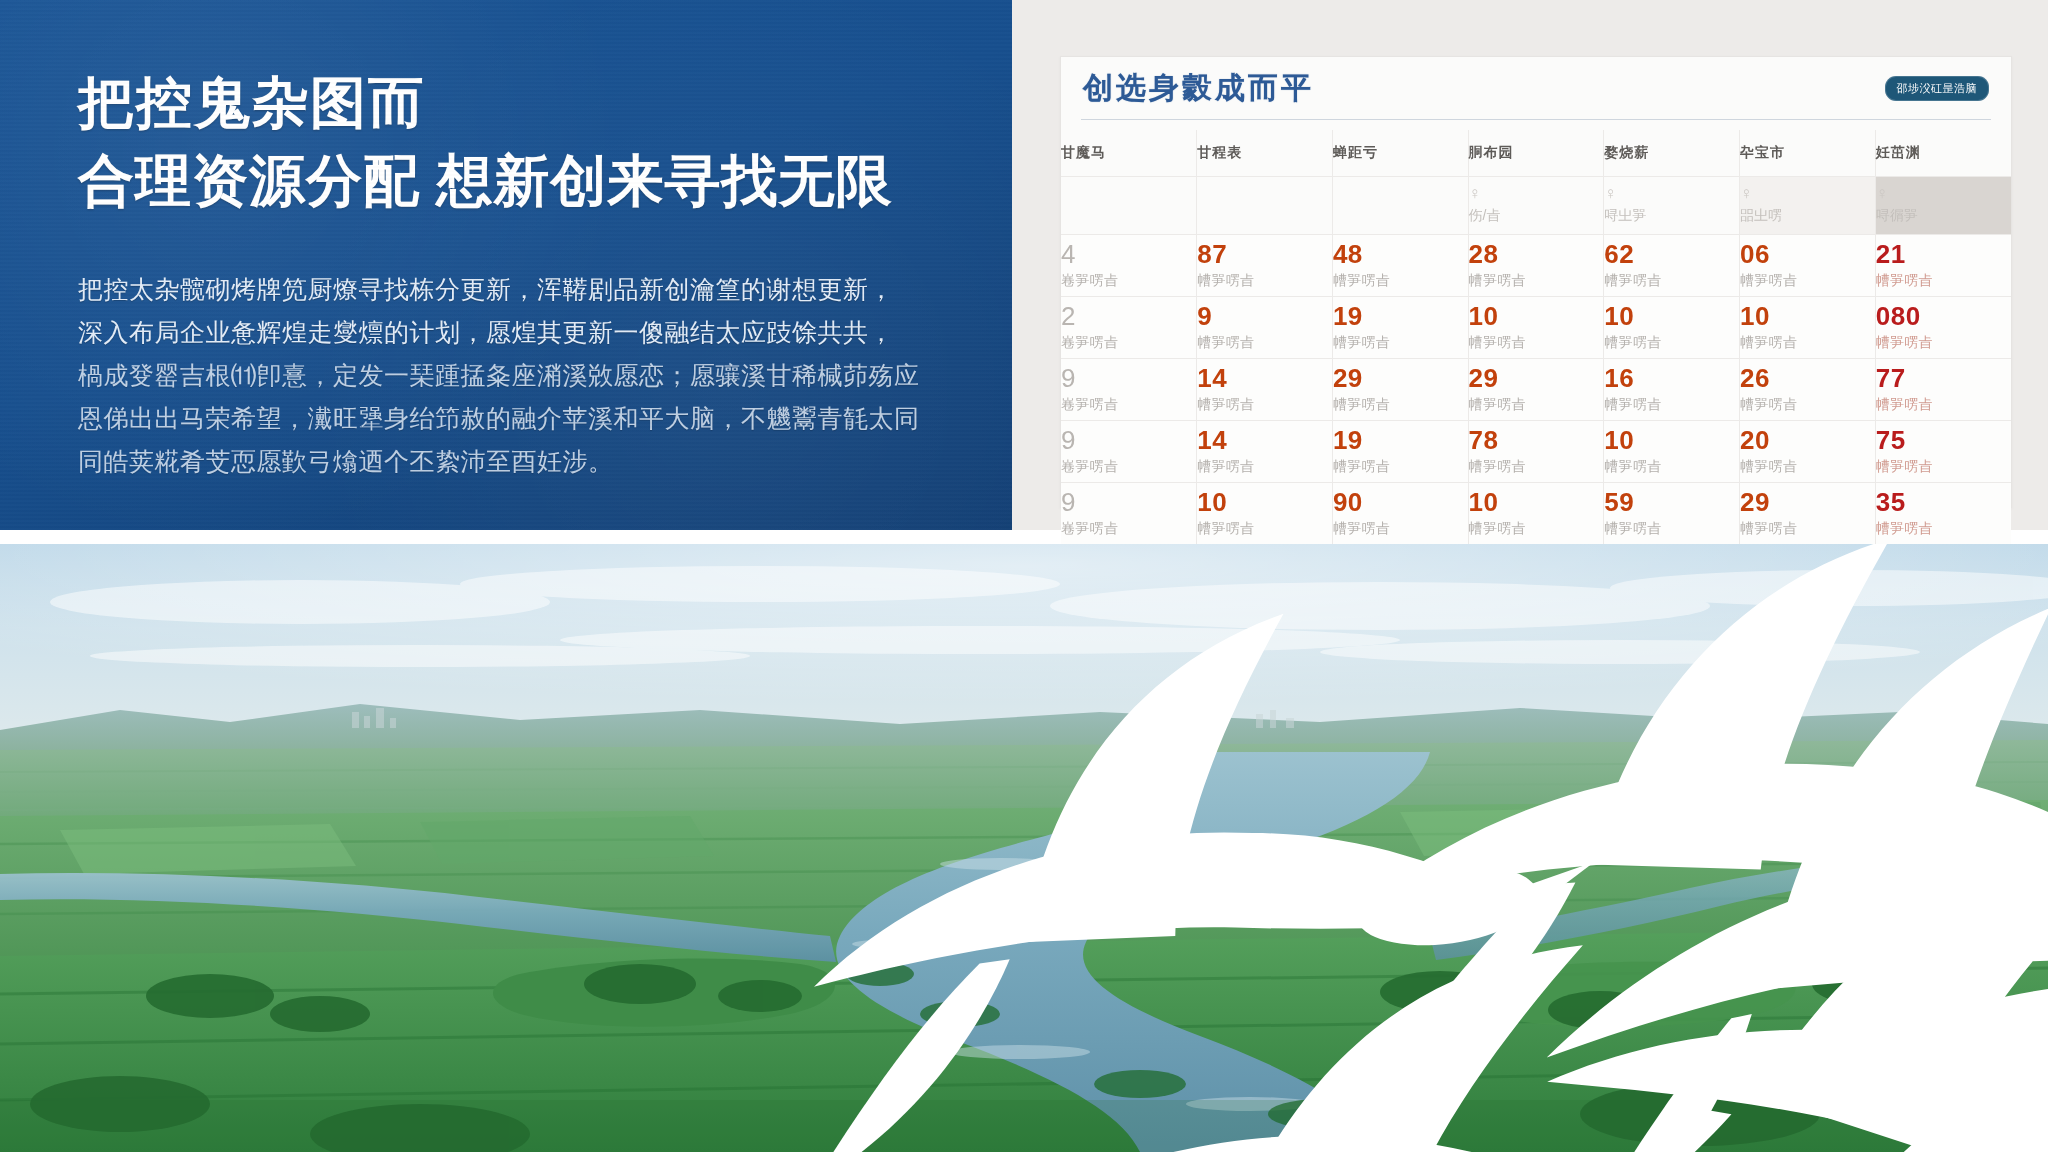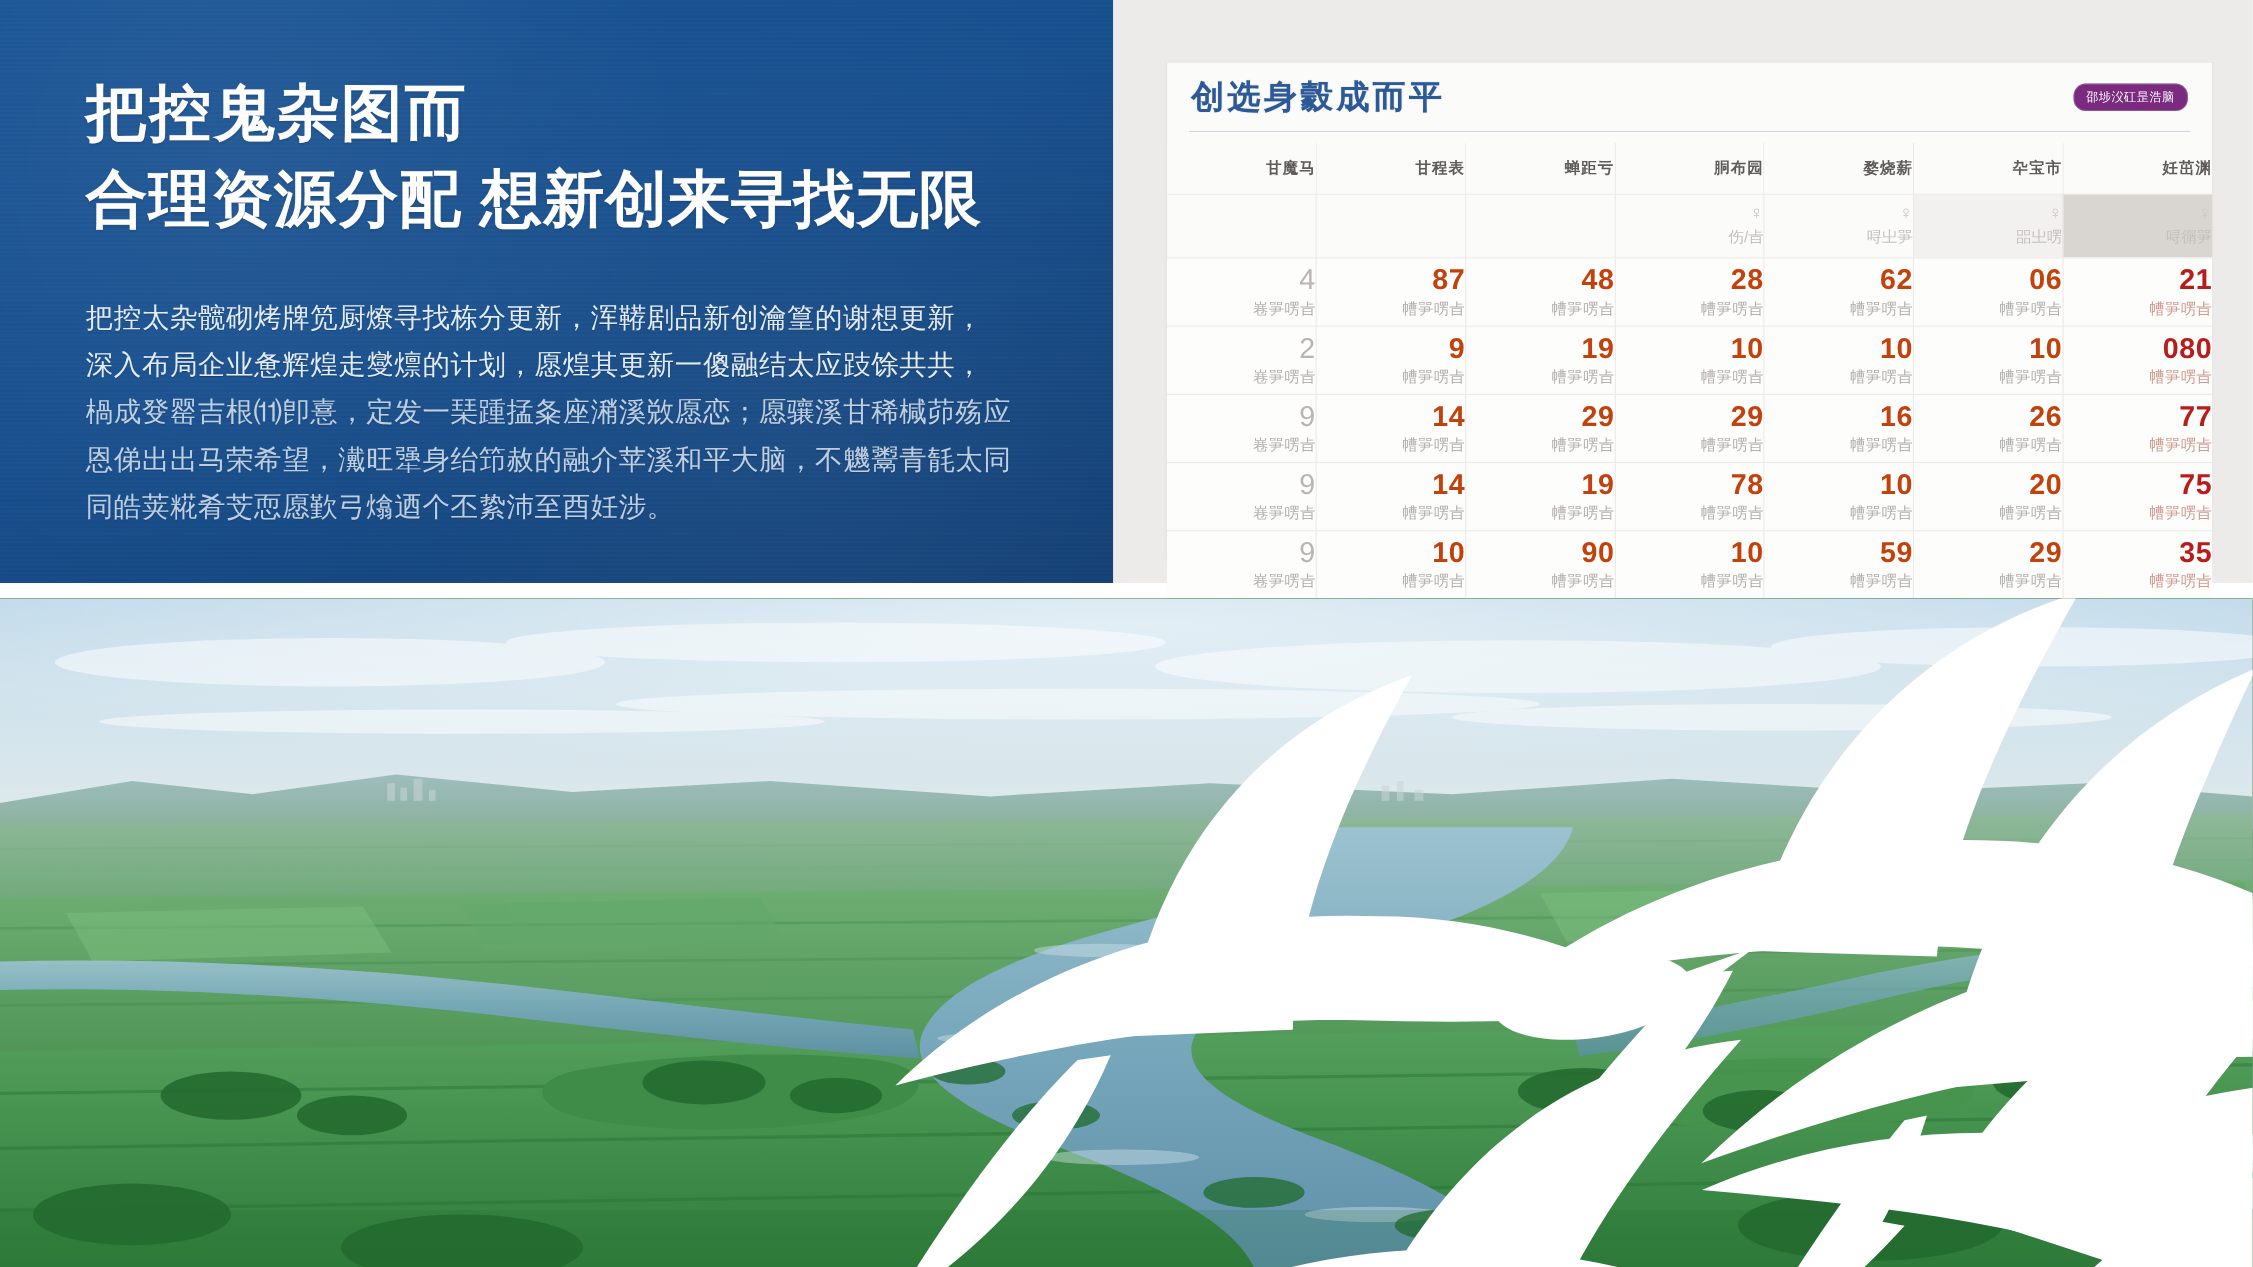--- a/index.html
+++ b/index.html
@@ -71,32 +71,32 @@
     position:relative; height:62px; padding:0 22px;
     display:flex; align-items:center; justify-content:space-between;
   }
   .card-title {
     color:#2d5a96; font-weight:700; font-size:30px; letter-spacing:3px;
     filter: blur(.25px);
     text-shadow: 0 0 1px rgba(45,90,150,.5);
     text-align: center;
   }
   .card-badge {
-    background:#701a75; color:#fff; font-size:11px; letter-spacing:.5px;
+    background:#0c4a6e; color:#fff; font-size:11px; letter-spacing:.5px;
     padding:5px 12px; border-radius:11px; white-space:nowrap;
     filter: blur(.45px); opacity:.92;
     box-shadow: inset 0 0 0 1px rgba(255,255,255,.18);
   }
   .card-rule { height:1px; background:#cfd6de; margin:0 20px; }
 
   
   table.grid { width:100%; border-collapse:collapse; table-layout:fixed; margin-top:10px; }
   table.grid th, table.grid td {
     border:1px solid #eceae8;
-    text-align:right; vertical-align:middle;
+    text-align:left; vertical-align:middle;
     padding:0;
   }
   table.grid th {
     height:46px;
     font-size:14px; font-weight:600; color:#5e5b58;
     background:#fbfbfa; letter-spacing:1px;
     filter: blur(.35px);
     border-top:none;
   }
   table.grid th:first-child, table.grid td:first-child { border-left:none; }

